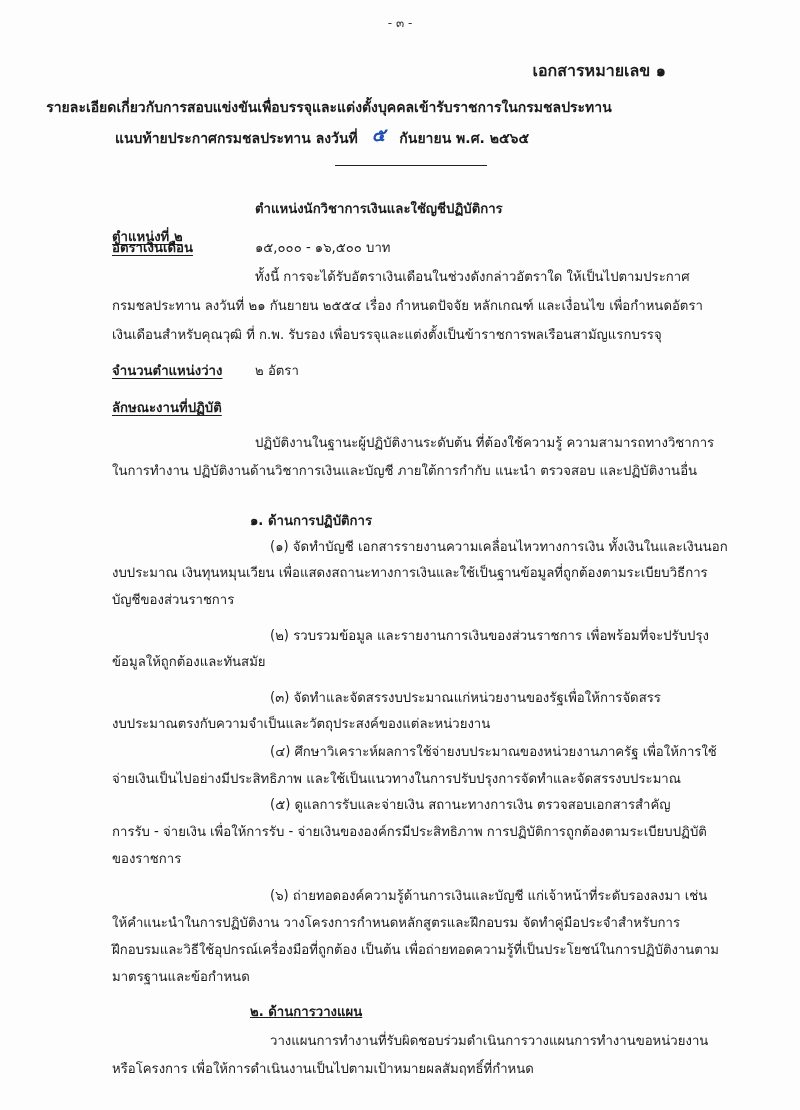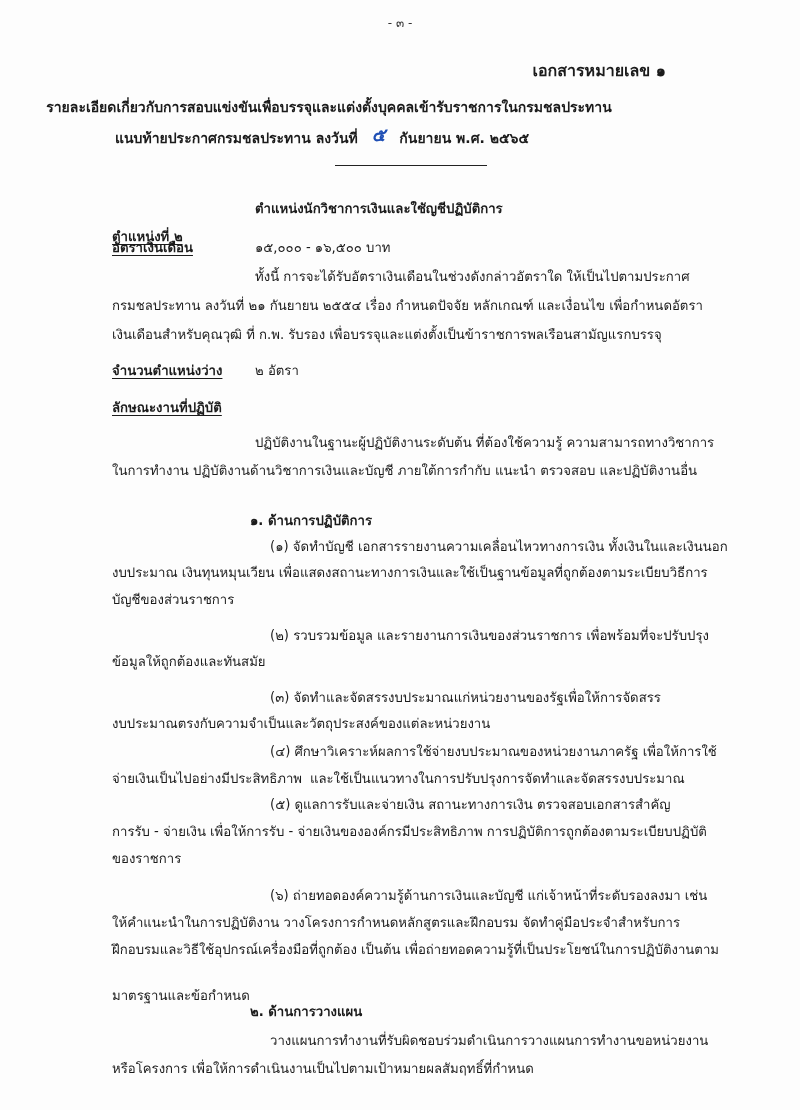--- a/index.html
+++ b/index.html
@@ -59,28 +59,28 @@
   <div class="line" style="top:562px;">งบประมาณ เงินทุนหมุนเวียน เพื่อแสดงสถานะทางการเงินและใช้เป็นฐานข้อมูลที่ถูกต้องตามระเบียบวิธีการ</div>
   <div class="line" style="top:589px;">บัญชีของส่วนราชการ</div>
 
   <div class="line ind2" style="top:625px;">(๒)  รวบรวมข้อมูล และรายงานการเงินของส่วนราชการ เพื่อพร้อมที่จะปรับปรุง</div>
   <div class="line" style="top:651px;">ข้อมูลให้ถูกต้องและทันสมัย</div>
 
   <div class="line ind2" style="top:687px;">(๓)  จัดทำและจัดสรรงบประมาณแก่หน่วยงานของรัฐเพื่อให้การจัดสรร</div>
   <div class="line" style="top:713px;">งบประมาณตรงกับความจำเป็นและวัตถุประสงค์ของแต่ละหน่วยงาน</div>
 
   <div class="line ind2" style="top:741px;">(๔)  ศึกษาวิเคราะห์ผลการใช้จ่ายงบประมาณของหน่วยงานภาครัฐ เพื่อให้การใช้</div>
-  <div class="line" style="top:768px;font-family:Liberation Mono, monospace;">จ่ายเงินเป็นไปอย่างมีประสิทธิภาพ และใช้เป็นแนวทางในการปรับปรุงการจัดทำและจัดสรรงบประมาณ</div>
+  <div class="line" style="top:768px;">จ่ายเงินเป็นไปอย่างมีประสิทธิภาพ และใช้เป็นแนวทางในการปรับปรุงการจัดทำและจัดสรรงบประมาณ</div>
 
   <div class="line ind2" style="top:794px;">(๕)  ดูแลการรับและจ่ายเงิน สถานะทางการเงิน ตรวจสอบเอกสารสำคัญ</div>
   <div class="line" style="top:821px;text-align:center;">การรับ - จ่ายเงิน เพื่อให้การรับ - จ่ายเงินขององค์กรมีประสิทธิภาพ การปฏิบัติการถูกต้องตามระเบียบปฏิบัติ</div>
   <div class="line" style="top:848px;">ของราชการ</div>
 
   <div class="line ind2" style="top:885px;">(๖)  ถ่ายทอดองค์ความรู้ด้านการเงินและบัญชี แก่เจ้าหน้าที่ระดับรองลงมา เช่น</div>
   <div class="line" style="top:912px;">ให้คำแนะนำในการปฏิบัติงาน วางโครงการกำหนดหลักสูตรและฝึกอบรม จัดทำคู่มือประจำสำหรับการ</div>
   <div class="line" style="top:939px;">ฝึกอบรมและวิธีใช้อุปกรณ์เครื่องมือที่ถูกต้อง เป็นต้น เพื่อถ่ายทอดความรู้ที่เป็นประโยชน์ในการปฏิบัติงานตาม</div>
-  <div class="line" style="top:966px;margin-top:19px;">มาตรฐานและข้อกำหนด</div>
+  <div class="line" style="top:966px;">มาตรฐานและข้อกำหนด</div>
 
-  <div class="line bold" style="top:1001px; left:250px;">๒. ด้านการวางแผน</div>
+  <div class="line bold" style="top:1001px; left:250px;text-decoration:underline;">๒. ด้านการวางแผน</div>
   <div class="line ind2" style="top:1030px;">วางแผนการทำงานที่รับผิดชอบร่วมดำเนินการวางแผนการทำงานขอหน่วยงาน</div>
   <div class="line" style="top:1058px;">หรือโครงการ เพื่อให้การดำเนินงานเป็นไปตามเป้าหมายผลสัมฤทธิ์ที่กำหนด</div>
 
 </div>
 
 </body></html>

